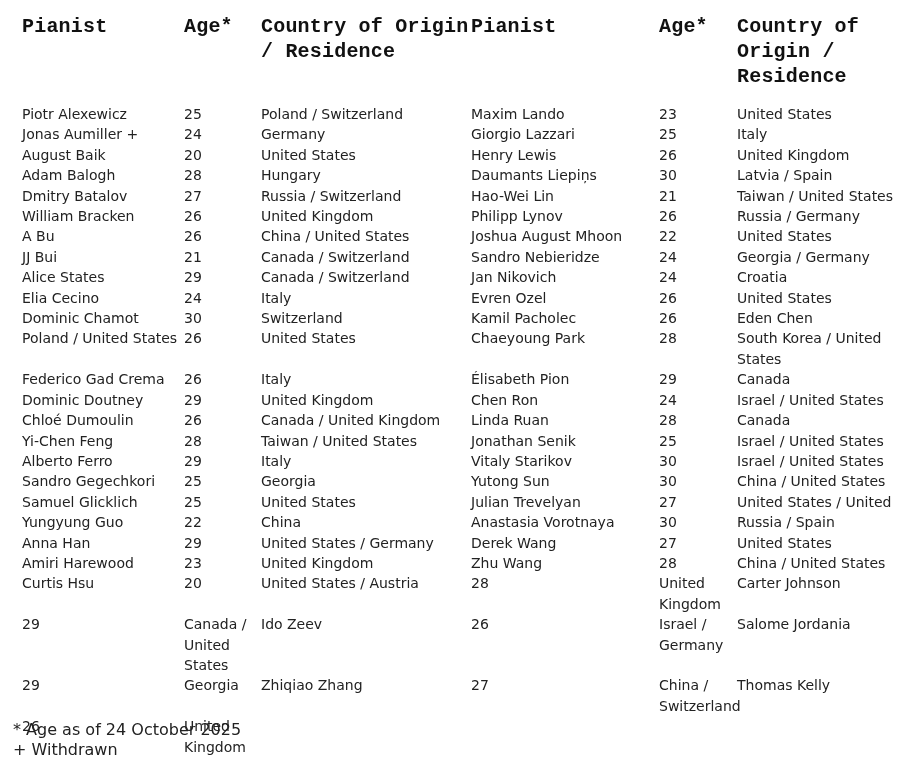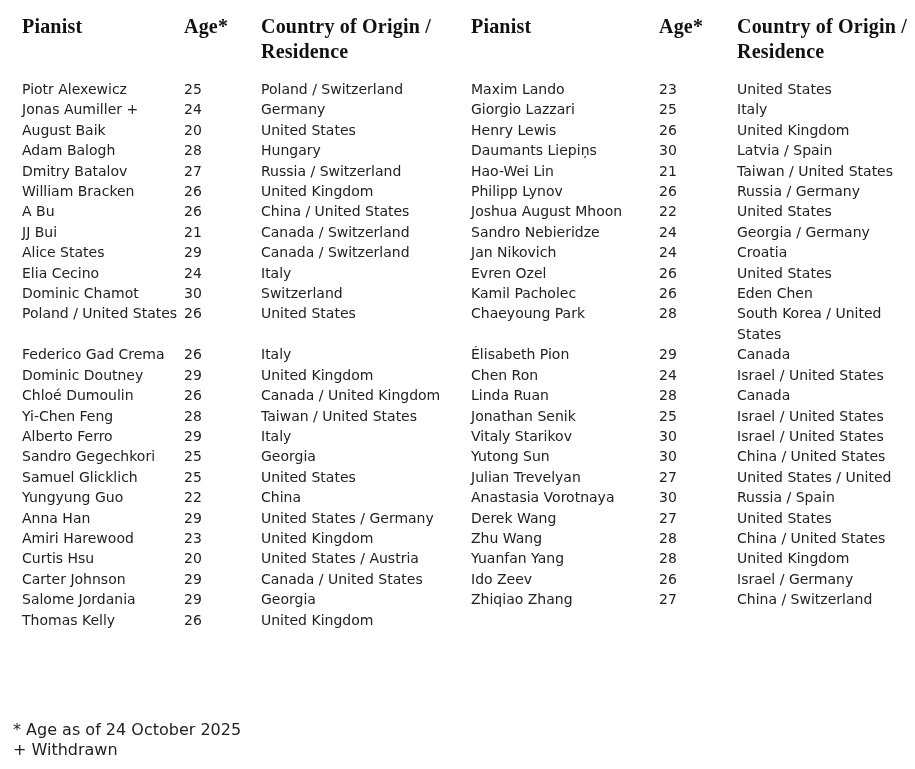--- a/index.html
+++ b/index.html
@@ -7,21 +7,21 @@
       width: 915px; height: 769px; overflow: hidden; position: relative;
       font-family: "DejaVu Sans", sans-serif; color: #222222;
     }
     .grid {
       position: absolute; left: 22px; top: 14px;
       display: grid;
       grid-template-columns: 162px 77px 210px 188px 78px 170px;
       font-size: 14px; line-height: 20.4px;
     }
     .hdr {
-      font-family: Liberation Serif, serif; font-weight: 900;
+      font-family: Liberation Mono, monospace; font-weight: 900;
       font-size: 20px; line-height: 25px; color: #111111;
       padding-bottom: 15px; letter-spacing: 0.2px;
     }
     .cell { white-space: normal; padding-right: 4px; }
     .footnotes {
       position: absolute; left: 13px; top: 720px;
       font-size: 16px; line-height: 20.4px; color: #222222;
     }
   </style>
 </head>
@@ -162,21 +162,20 @@
     <div class="cell">United States</div>
     <div class="cell">Amiri Harewood</div>
     <div class="cell">23</div>
     <div class="cell">United Kingdom</div>
     <div class="cell">Zhu Wang</div>
     <div class="cell">28</div>
     <div class="cell">China / United States</div>
     <div class="cell">Curtis Hsu</div>
     <div class="cell">20</div>
     <div class="cell">United States / Austria</div>
-    <div class="cell">Yuanfan Yang</div>
     <div class="cell">28</div>
     <div class="cell">United Kingdom</div>
     <div class="cell">Carter Johnson</div>
     <div class="cell">29</div>
     <div class="cell">Canada / United States</div>
     <div class="cell">Ido Zeev</div>
     <div class="cell">26</div>
     <div class="cell">Israel / Germany</div>
     <div class="cell">Salome Jordania</div>
     <div class="cell">29</div>

